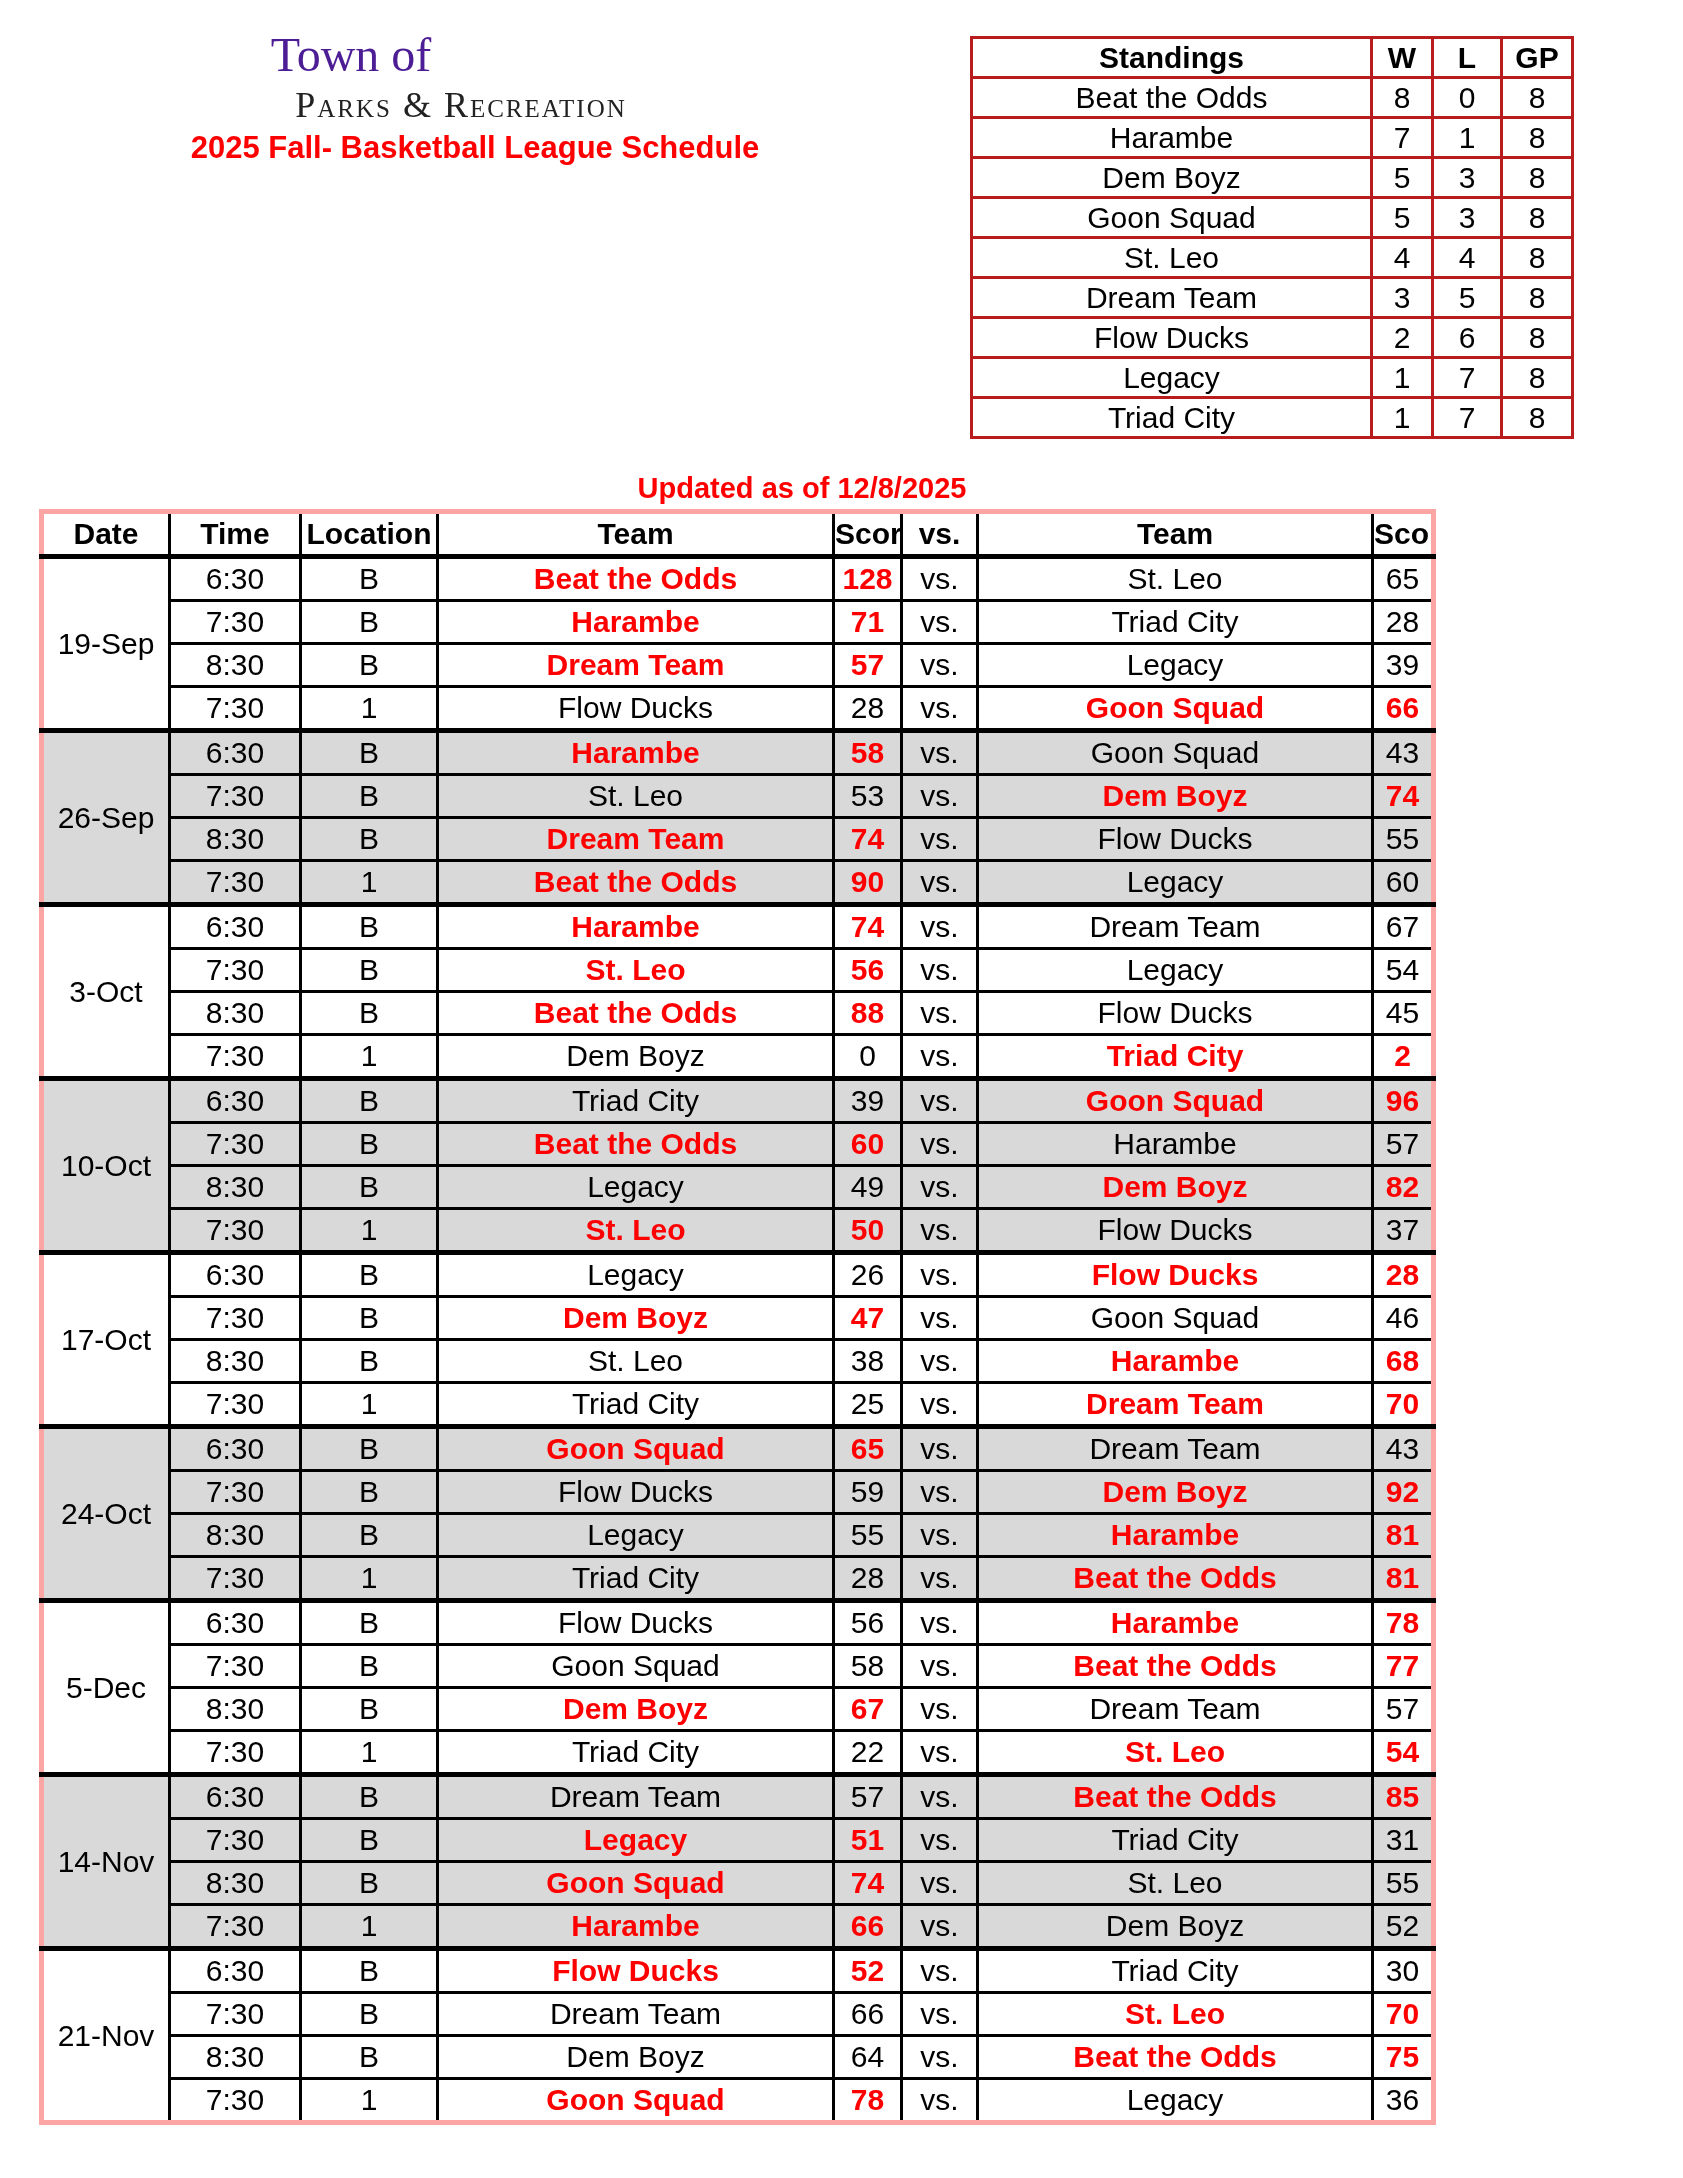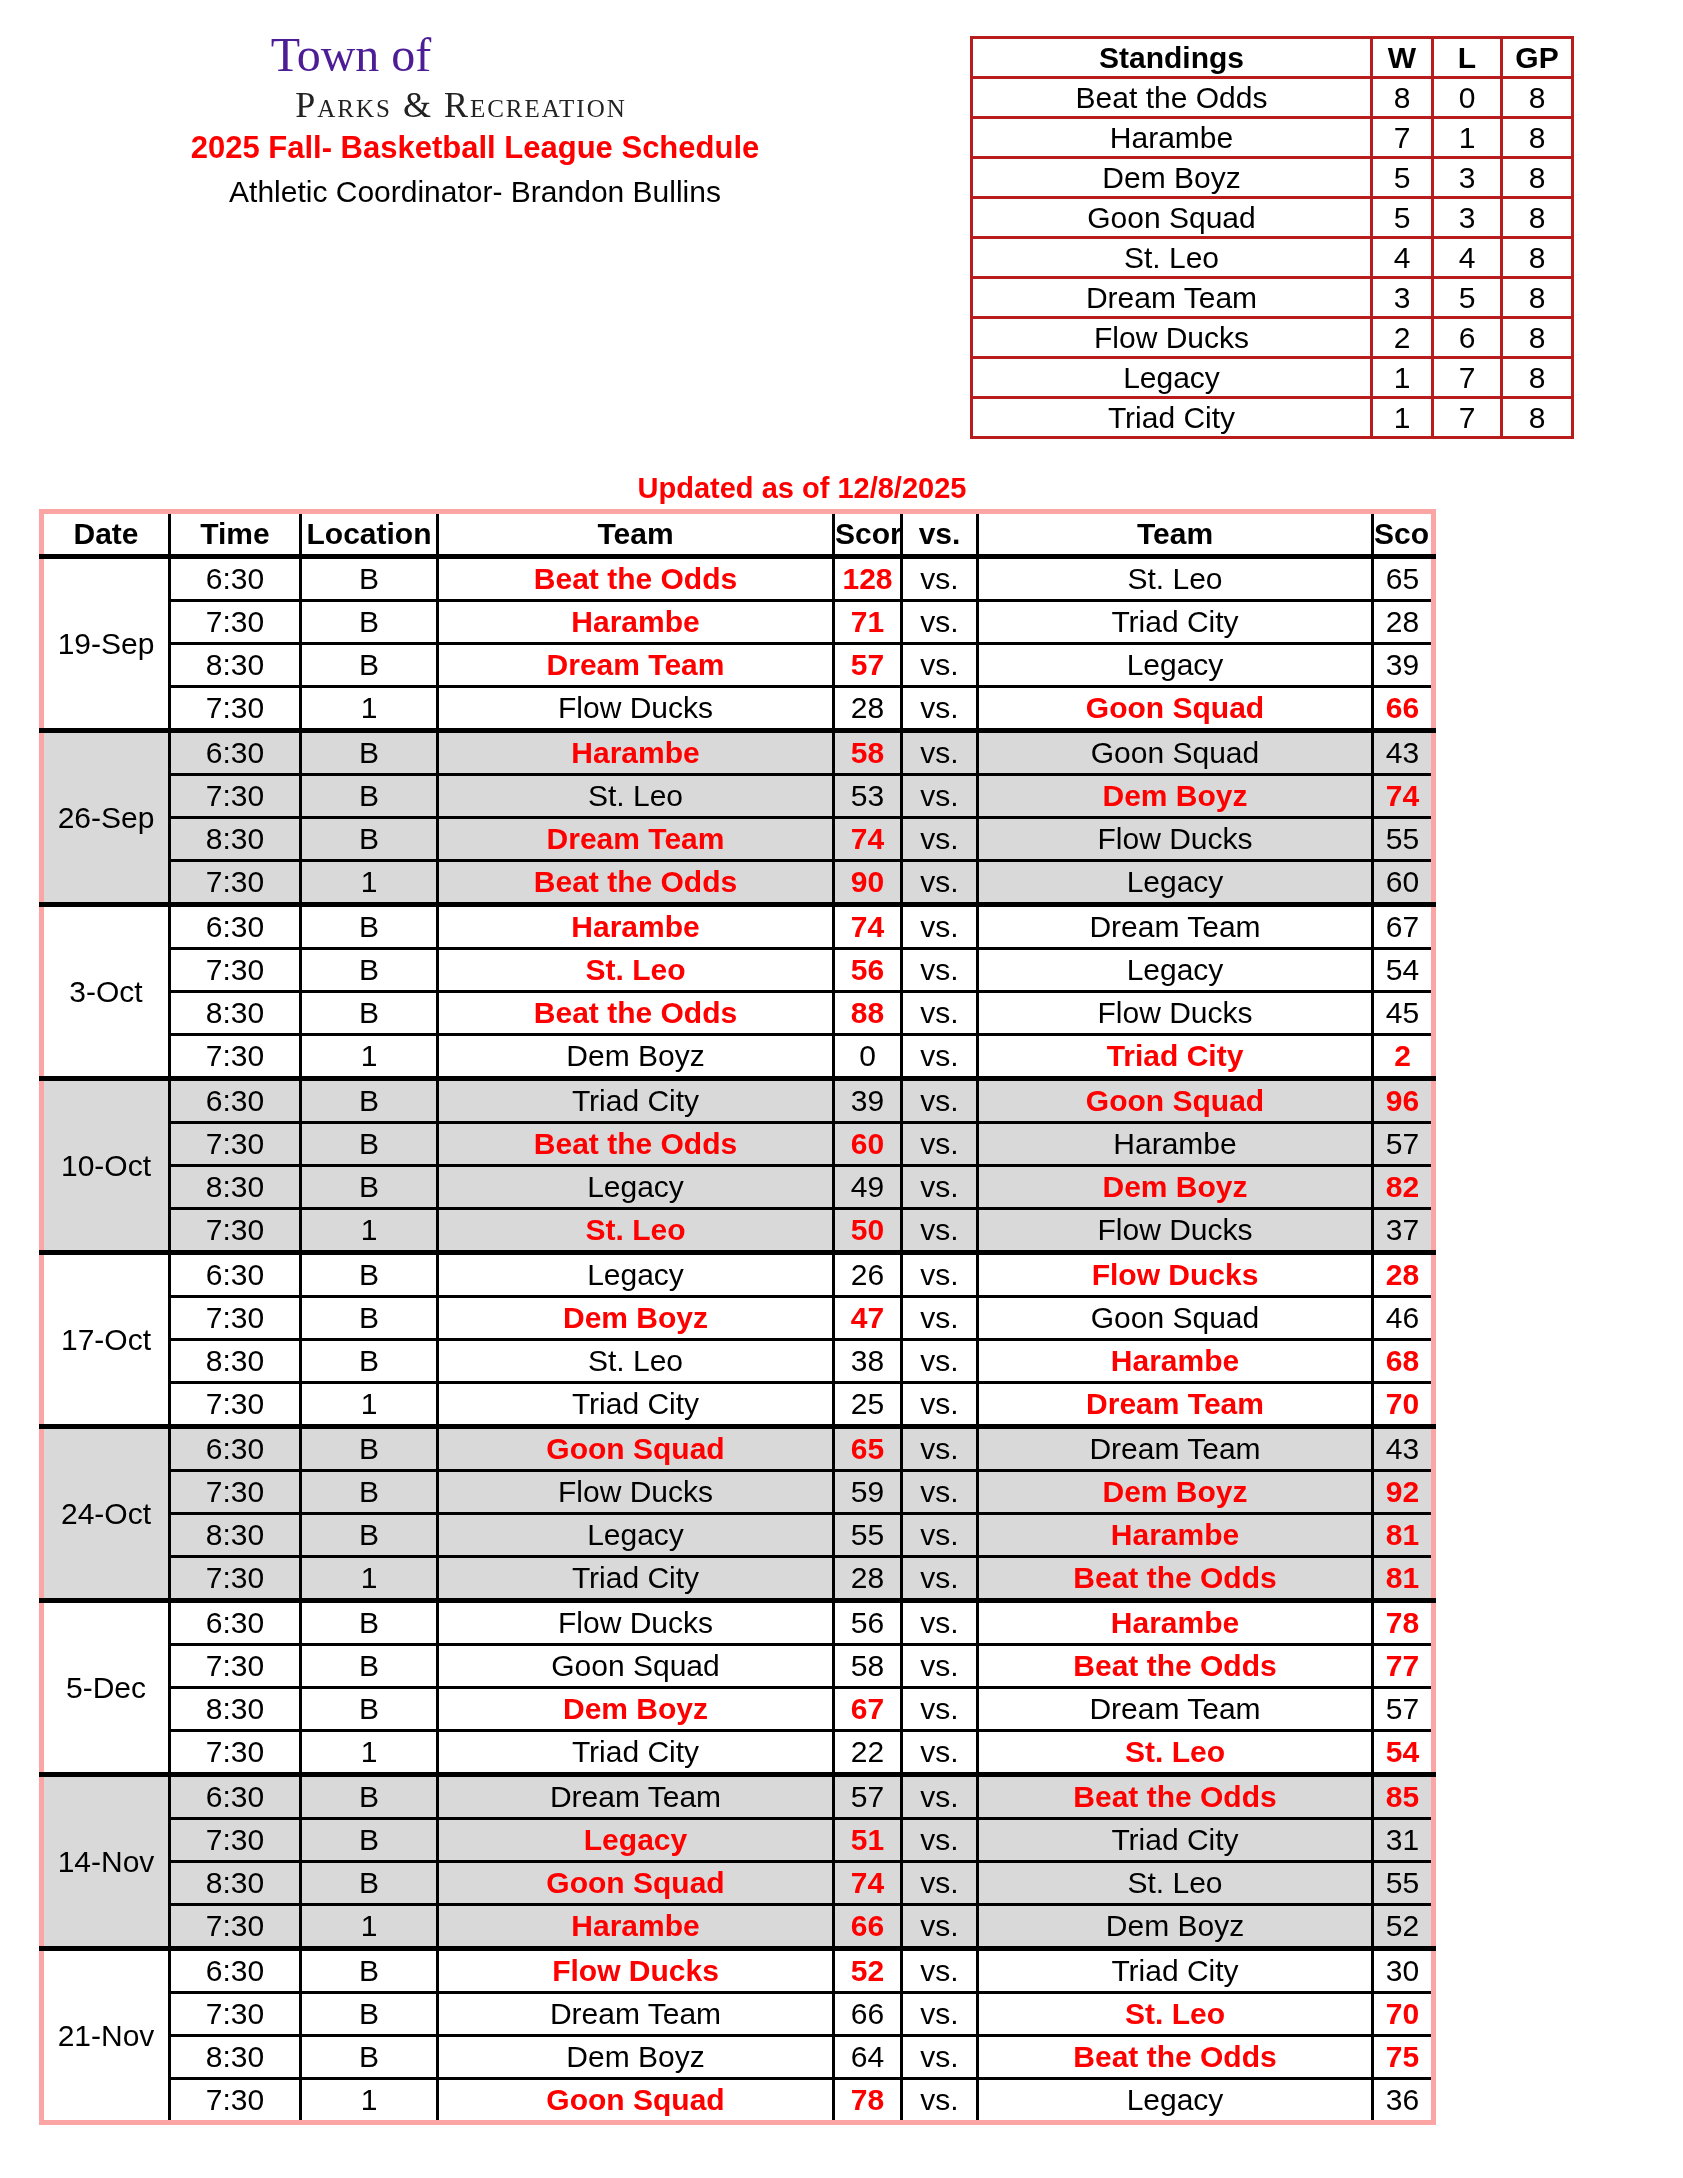--- a/index.html
+++ b/index.html
@@ -76,21 +76,20 @@
   .schedule td.win{color:var(--red);font-weight:bold;}
   .schedule td.date-cell{font-size:30px;}
 </style>
 </head>
 <body>
 
 <div class="logo-block">
   <div class="town-of">Town of</div>
   <div class="parks">Parks &amp; Recreation</div>
   <div class="league-title">2025 Fall- Basketball League Schedule</div>
-  <div class="coordinator">Athletic Coordinator- Brandon Bullins</div>
 </div>
 
 <table class="standings">
   <colgroup>
     <col style="width:400px">
       <col style="width:61px">
       <col style="width:69px">
       <col style="width:71px">
   </colgroup>
   <thead>

